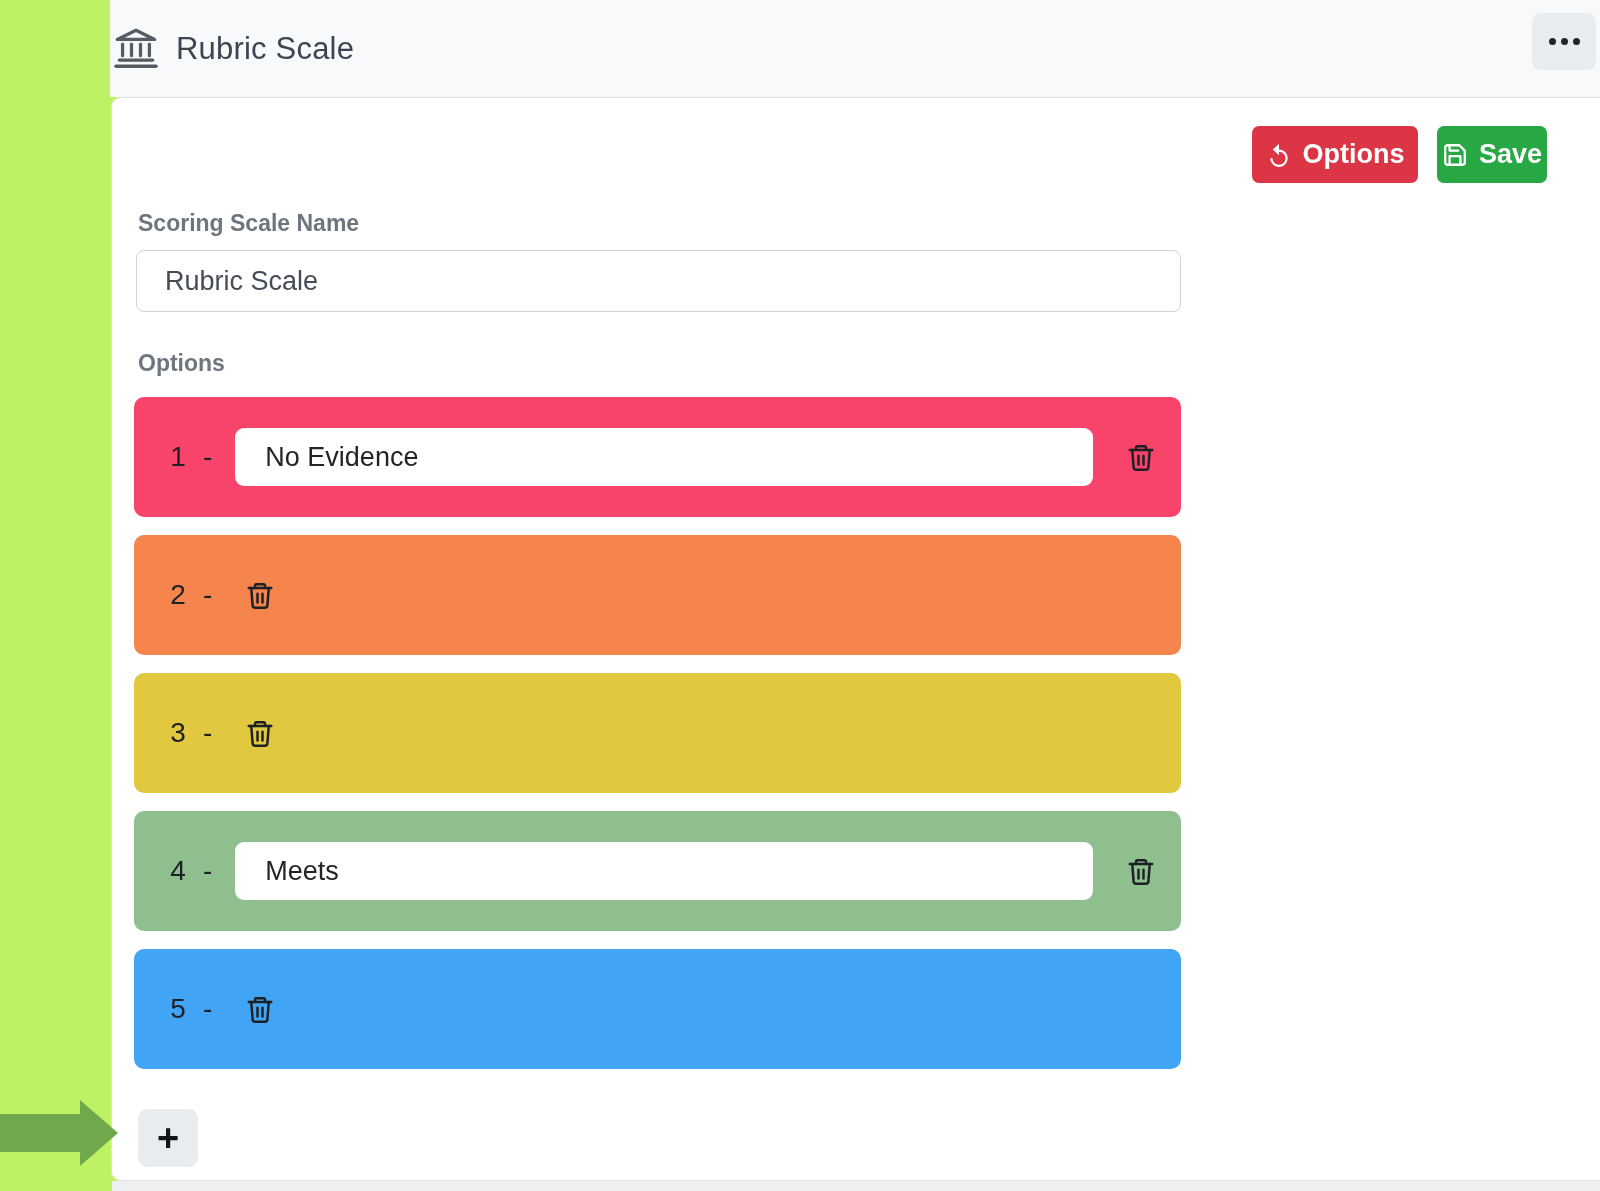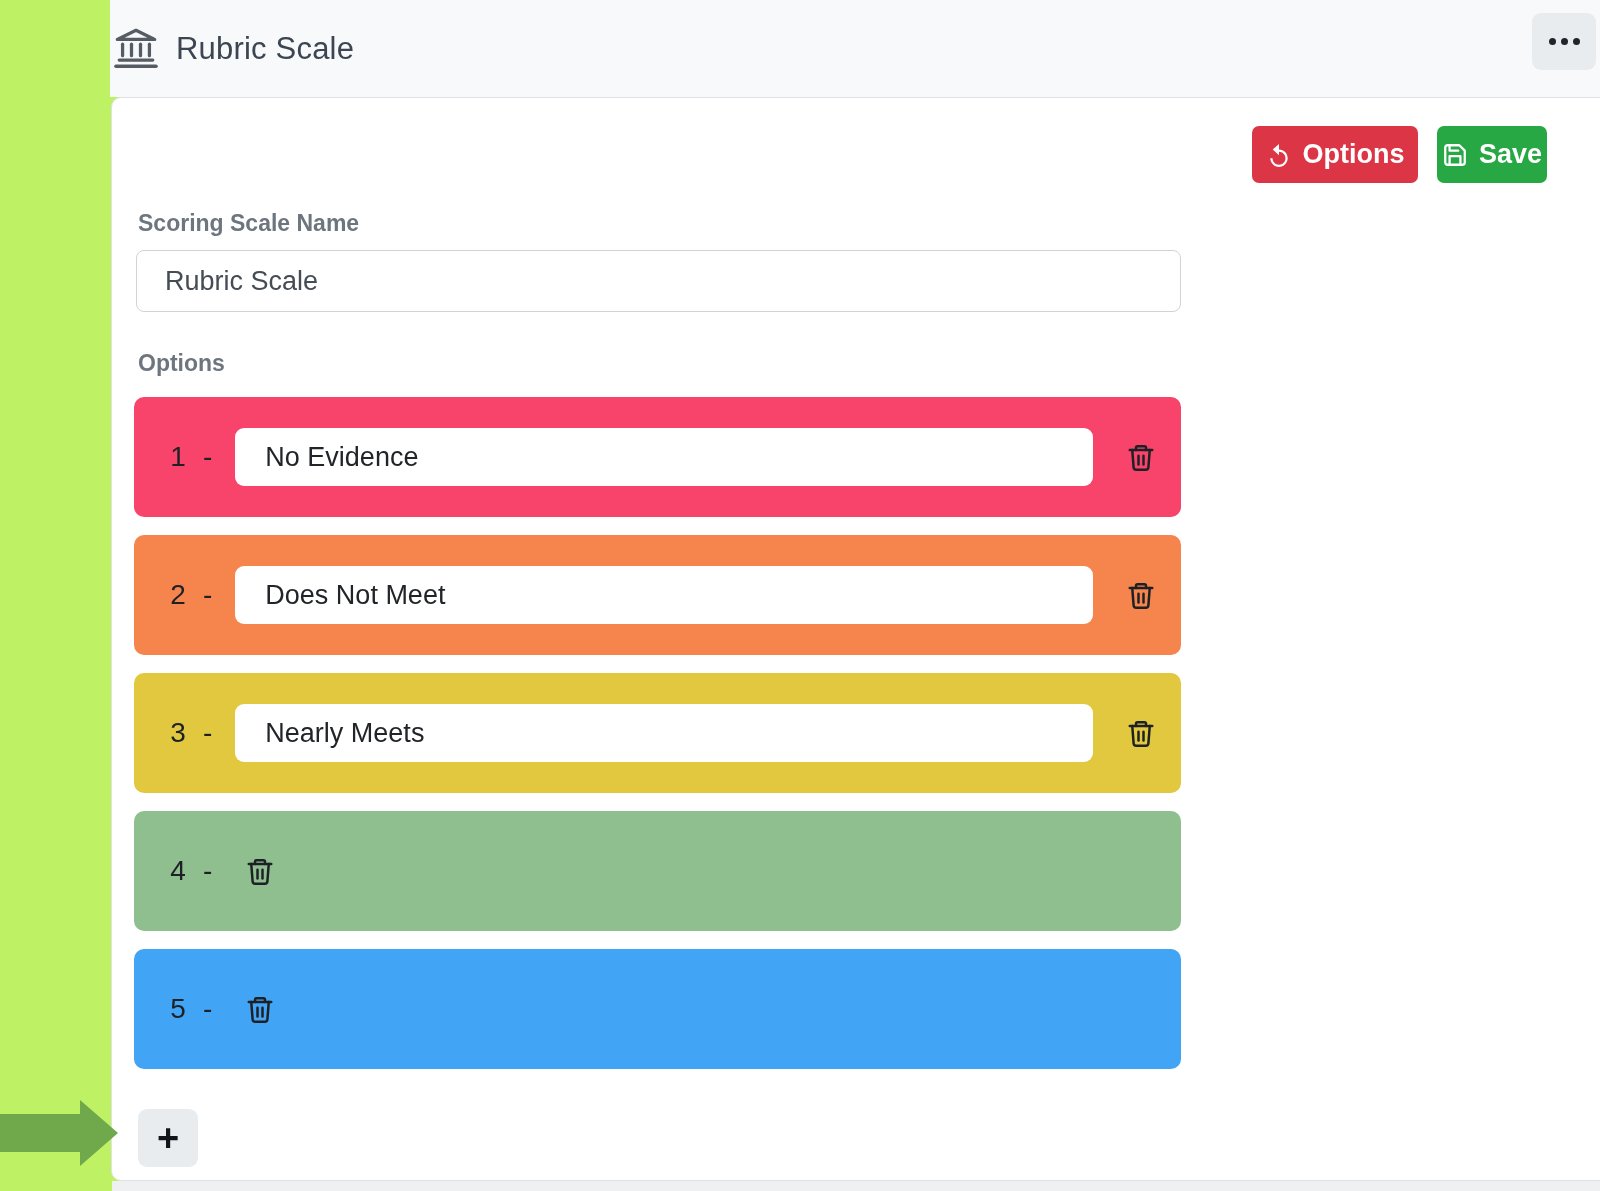--- a/index.html
+++ b/index.html
@@ -255,52 +255,51 @@
           <path d="M5 6l1.1 14a2 2 0 0 0 2 1.8h7.8a2 2 0 0 0 2-1.8L19 6"></path>
           <line x1="10" y1="10.5" x2="10" y2="17.5"></line>
           <line x1="14" y1="10.5" x2="14" y2="17.5"></line>
         </svg>
       </span>
     </button>
   </div>
         <div class="option-row" style="background: rgb(245, 133, 76);">
     <span class="opt-num">2</span>
     <span class="opt-dash">-</span>
-    <input class="opt-input" type="text" value="Does Not Meet" style="">
     <button class="trash-btn">
       <span style="display:inline-flex;">
         <svg viewBox="0 0 24 24" fill="none" stroke="#1d2126" stroke-width="2" stroke-linecap="round" stroke-linejoin="round">
           <path d="M3 6h18"></path>
           <path d="M8 6V4.2a1.2 1.2 0 0 1 1.2-1.2h5.6A1.2 1.2 0 0 1 16 4.2V6"></path>
           <path d="M5 6l1.1 14a2 2 0 0 0 2 1.8h7.8a2 2 0 0 0 2-1.8L19 6"></path>
           <line x1="10" y1="10.5" x2="10" y2="17.5"></line>
           <line x1="14" y1="10.5" x2="14" y2="17.5"></line>
         </svg>
       </span>
     </button>
   </div>
         <div class="option-row" style="background: rgb(226, 200, 62);">
     <span class="opt-num">3</span>
     <span class="opt-dash">-</span>
-    <input class="opt-input" type="text" value="Nearly Meets" style="">
     <button class="trash-btn">
       <span style="display:inline-flex;">
         <svg viewBox="0 0 24 24" fill="none" stroke="#1d2126" stroke-width="2" stroke-linecap="round" stroke-linejoin="round">
           <path d="M3 6h18"></path>
           <path d="M8 6V4.2a1.2 1.2 0 0 1 1.2-1.2h5.6A1.2 1.2 0 0 1 16 4.2V6"></path>
           <path d="M5 6l1.1 14a2 2 0 0 0 2 1.8h7.8a2 2 0 0 0 2-1.8L19 6"></path>
           <line x1="10" y1="10.5" x2="10" y2="17.5"></line>
           <line x1="14" y1="10.5" x2="14" y2="17.5"></line>
         </svg>
       </span>
     </button>
   </div>
         <div class="option-row" style="background: rgb(143, 191, 143);">
     <span class="opt-num">4</span>
     <span class="opt-dash">-</span>
+    <input class="opt-input" type="text" value="Meets" style="">
     <button class="trash-btn">
       <span style="display:inline-flex;">
         <svg viewBox="0 0 24 24" fill="none" stroke="#1d2126" stroke-width="2" stroke-linecap="round" stroke-linejoin="round">
           <path d="M3 6h18"></path>
           <path d="M8 6V4.2a1.2 1.2 0 0 1 1.2-1.2h5.6A1.2 1.2 0 0 1 16 4.2V6"></path>
           <path d="M5 6l1.1 14a2 2 0 0 0 2 1.8h7.8a2 2 0 0 0 2-1.8L19 6"></path>
           <line x1="10" y1="10.5" x2="10" y2="17.5"></line>
           <line x1="14" y1="10.5" x2="14" y2="17.5"></line>
         </svg>
       </span>

